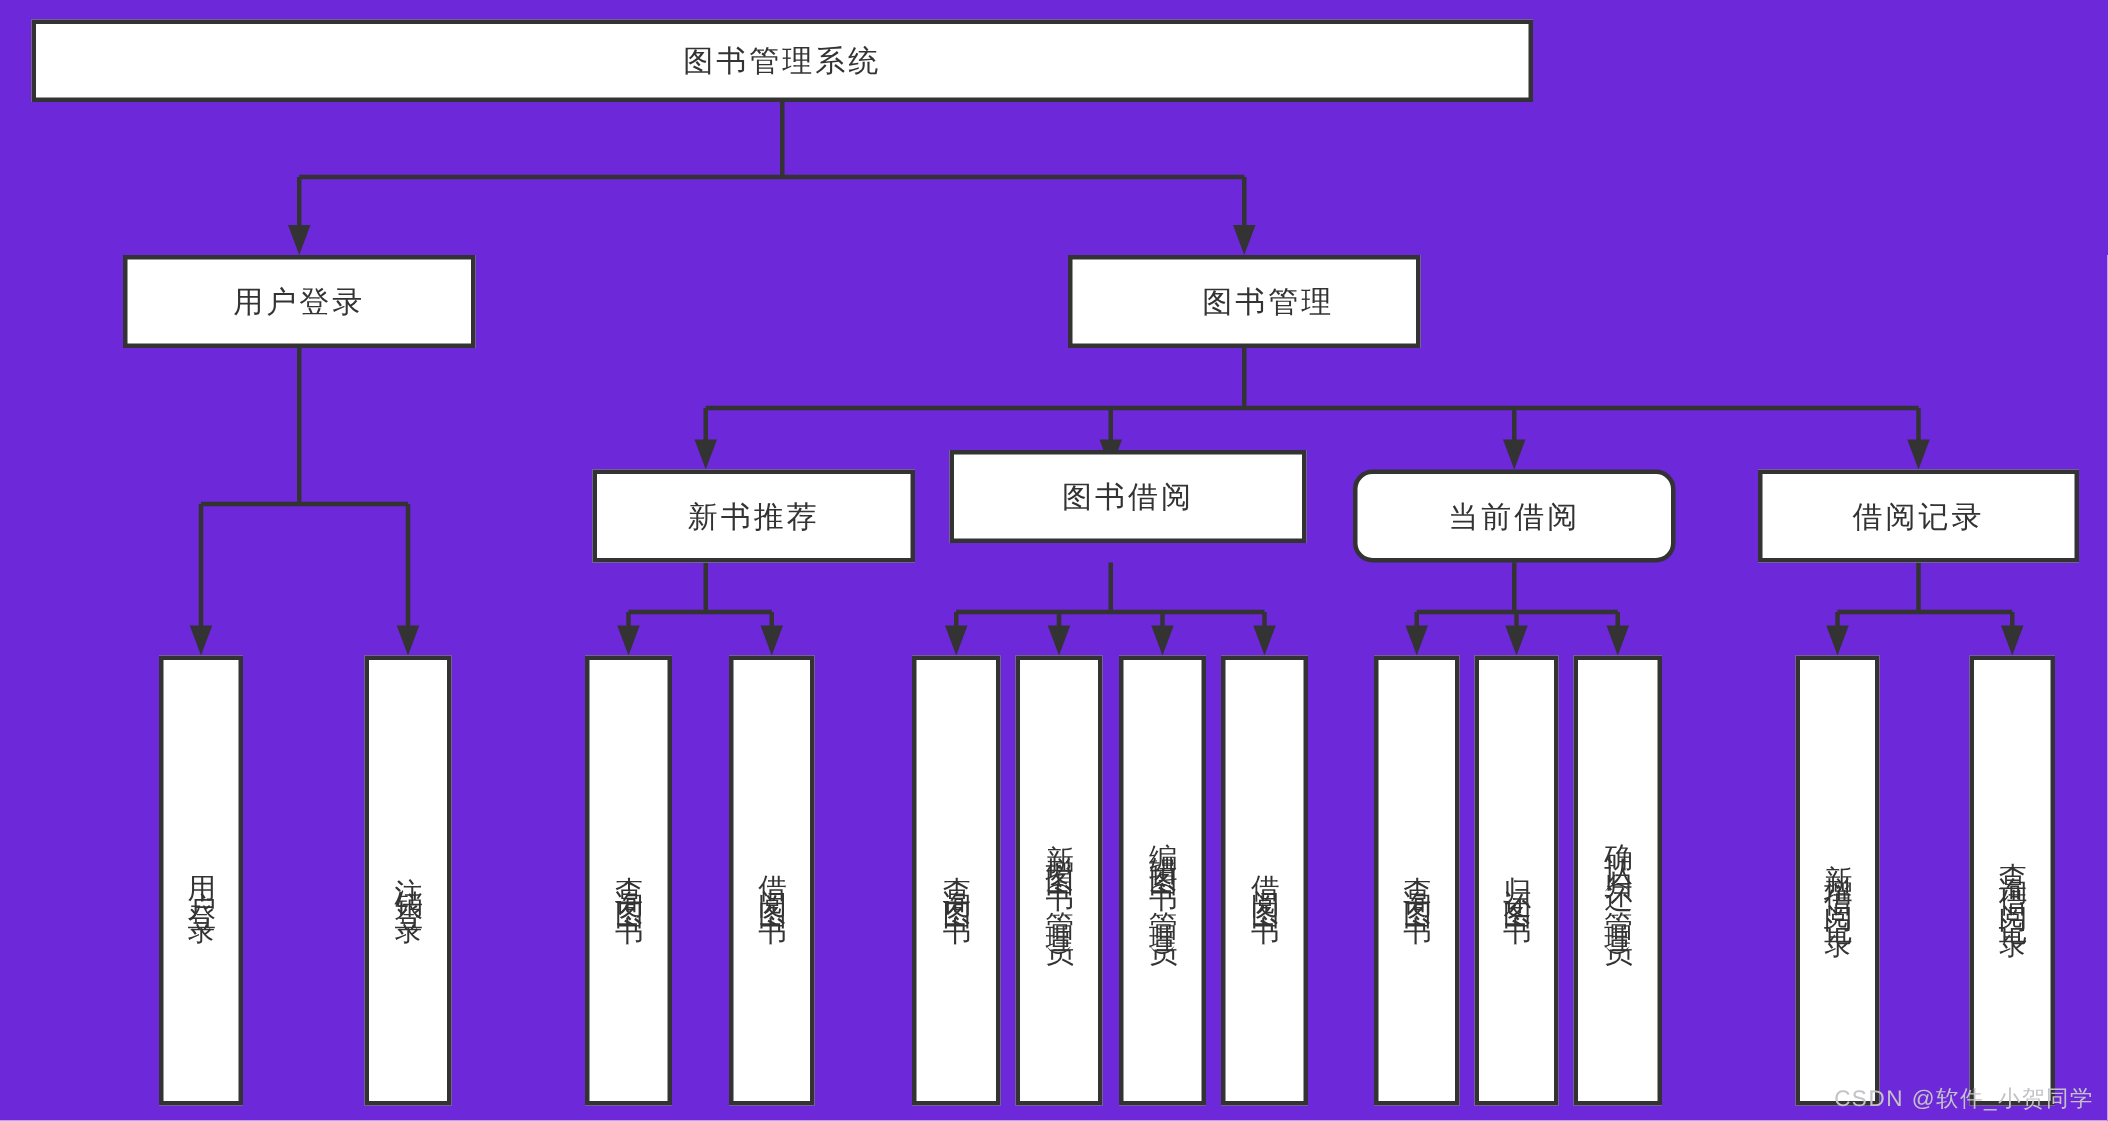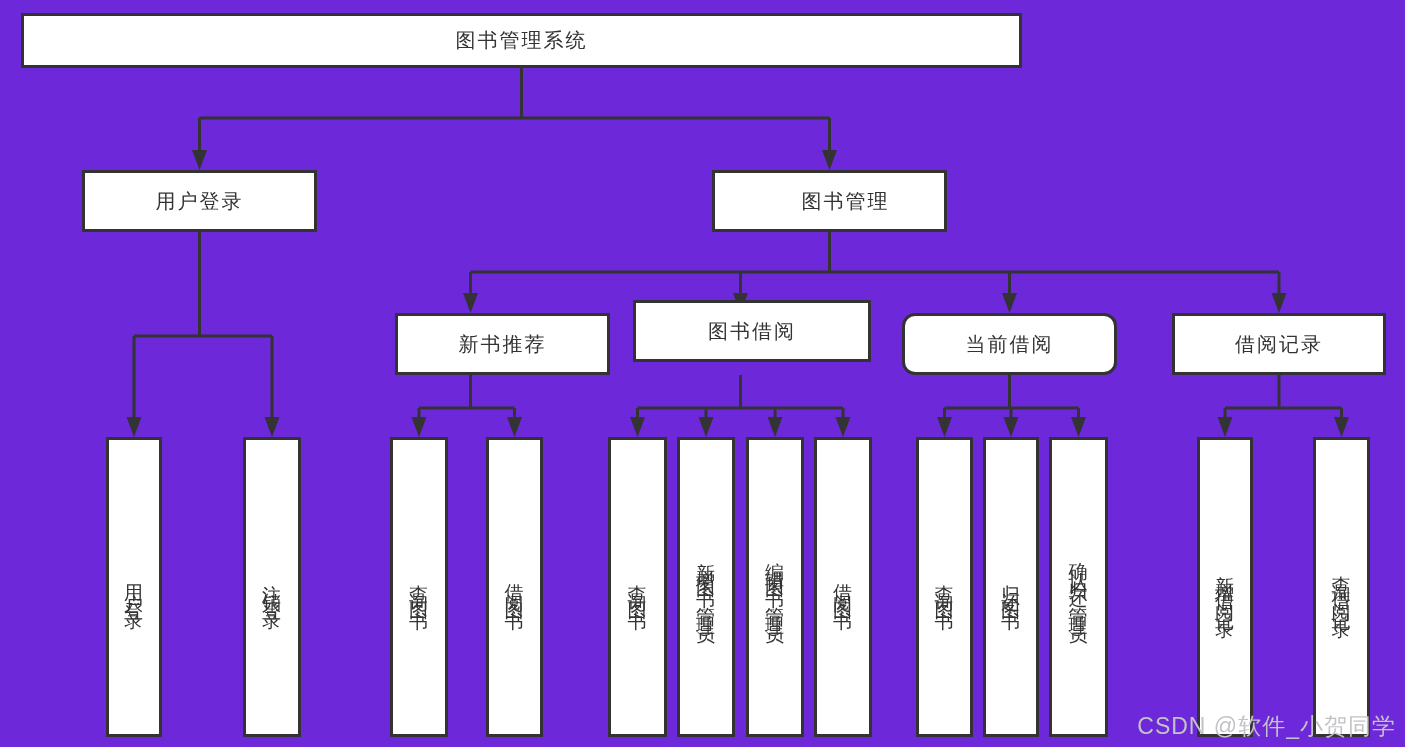--- a/index.html
+++ b/index.html
@@ -41,21 +41,21 @@
     writing-mode: vertical-rl;
     text-orientation: mixed;
     font-size: 19px;
     letter-spacing: 9px;
     line-height: 1;
   }
   .watermark {
     position: absolute;
     right: 9px;
     bottom: 5px;
-    font-size: 23px;
+    font-size: 15px;
     color: #c3c3c7;
     letter-spacing: 1px;
     z-index: 2;
     white-space: nowrap;
   }
 
   
   #n-root        { left: 21px;   top: 13px;  width: 1001px; height: 55px; }
   #n-user-login  { left: 82px;   top: 170px; width: 235px;  height: 62px; }
   #n-book-mgmt   { left: 712px;  top: 170px; width: 235px;  height: 62px; padding-left: 32px; }

